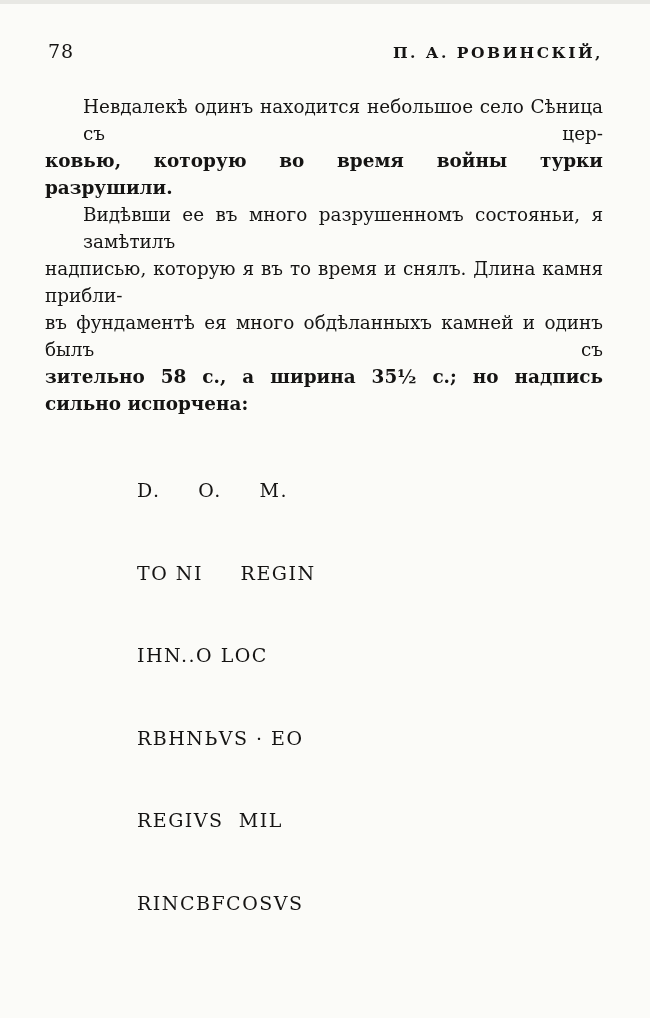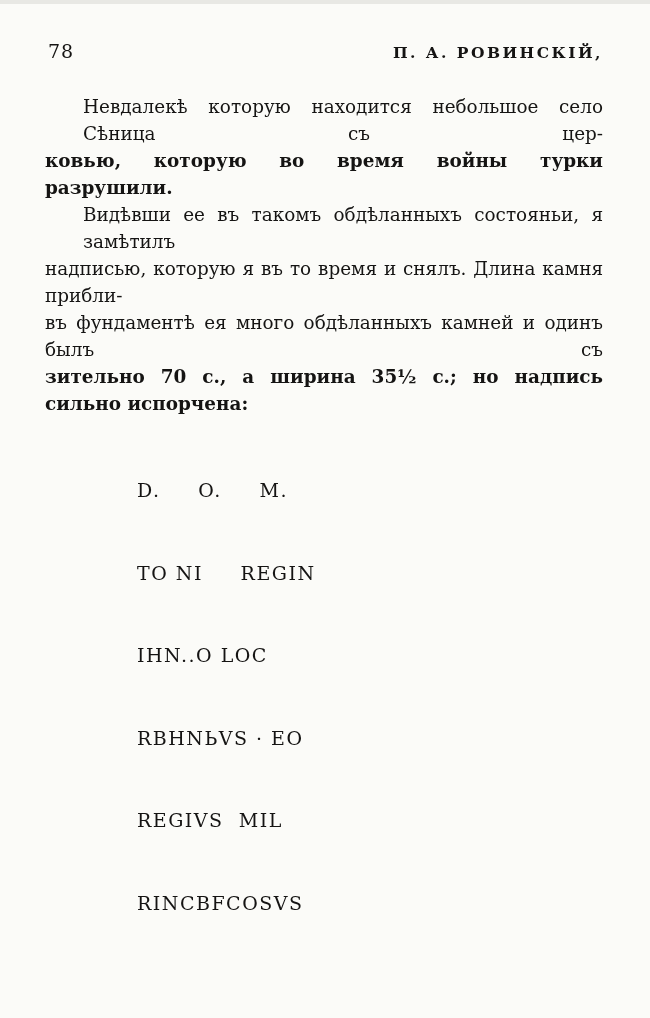--- a/index.html
+++ b/index.html
@@ -33,29 +33,29 @@
 <div class="page">
 
   <div class="hdr">
     <span class="pagenum">78</span>
     <span class="running">П. А. РОВИНСКІЙ,</span>
   </div>
 
   <div class="bodytext">
 
     <div>
-      <div class="ln ind">Невдалекѣ которую находится небольшое село Сѣница съ цер-</div>
+      <div class="ln ind">Невдалекѣ одинъ находится небольшое село Сѣница съ цер-</div>
       <div class="ln end">ковью, которую во время войны турки разрушили.</div>
     </div>
 
     <div>
-      <div class="ln ind">Видѣвши ее въ такомъ обдѣланныхъ состояньи, я замѣтилъ</div>
+      <div class="ln ind">Видѣвши ее въ много разрушенномъ состояньи, я замѣтилъ</div>
       <div class="ln">надписью, которую я въ то время и снялъ. Длина камня прибли-</div>
       <div class="ln">въ фундаментѣ ея много обдѣланныхъ камней и одинъ былъ съ</div>
-      <div class="ln end">зительно 70 с., а ширина 35½ с.; но надпись сильно испорчена:</div>
+      <div class="ln end">зительно 58 с., а ширина 35½ с.; но надпись сильно испорчена:</div>
     </div>
 
     <div class="inscr">
       <div>D.     O.     M.</div>
       <div>TO NI     REGIN</div>
       <div>IHN..O LOC</div>
       <div>RBHNЬVS · EO</div>
       <div>REGIVS  MIL</div>
       <div>RINCBFCOSVS</div>
     </div>

